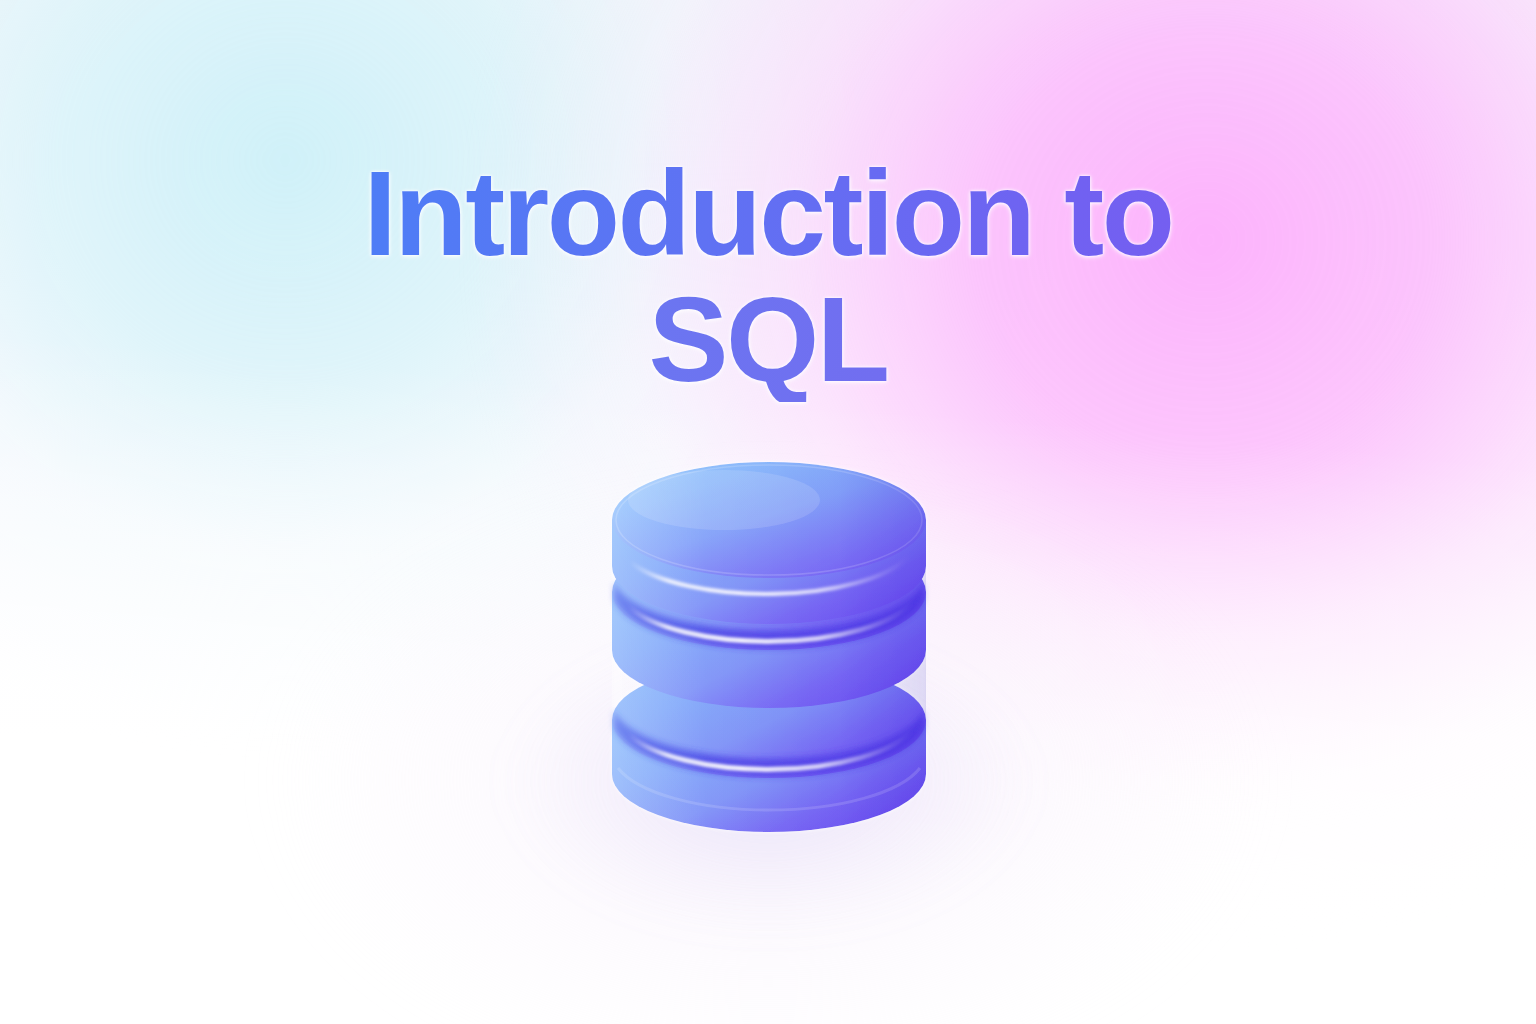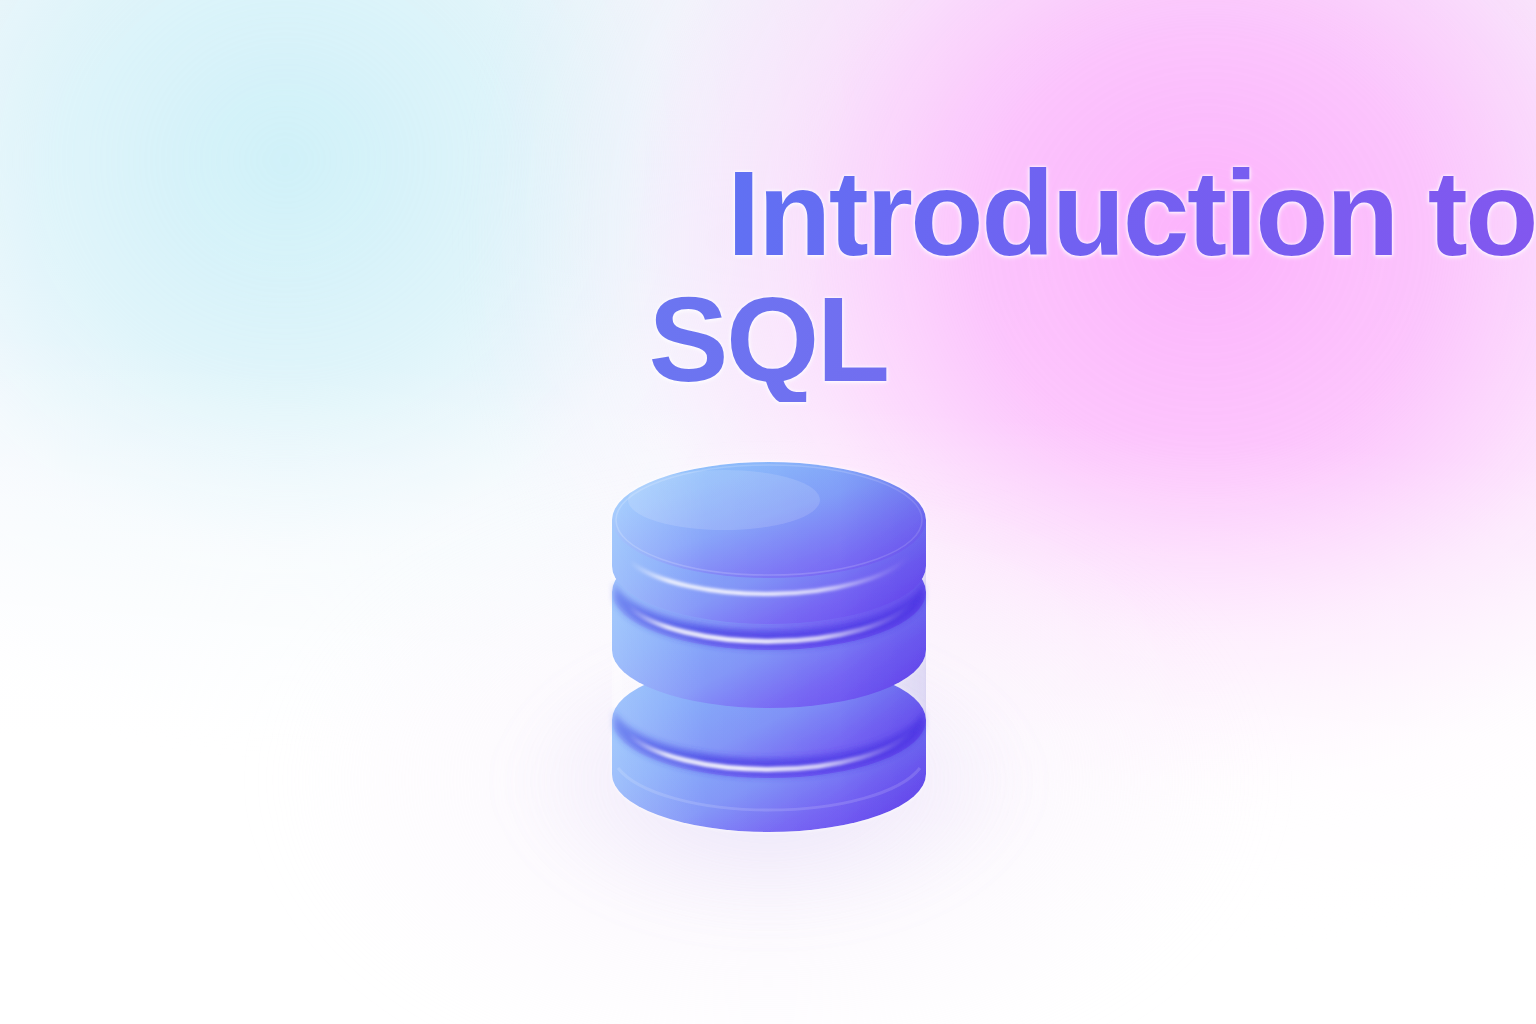--- a/index.html
+++ b/index.html
@@ -111,21 +111,20 @@
     filter: drop-shadow(0 0 1.5px rgba(255,255,255,0.95))
             drop-shadow(0 1px 2px rgba(255,255,255,0.8));
   }
   .title-line-1 {
     background-image: linear-gradient(95deg,
         #3d86f7 0%,
         #4c7ef6 22%,
         #5f72f3 46%,
         #7161f1 70%,
         #8257ef 100%);
-    text-align: right;
   }
   .title-line-2 {
     background-image: linear-gradient(95deg,
         #5f83f2 0%,
         #6a77f1 40%,
         #7a63ef 78%,
         #8257ee 100%);
   }
 
   

